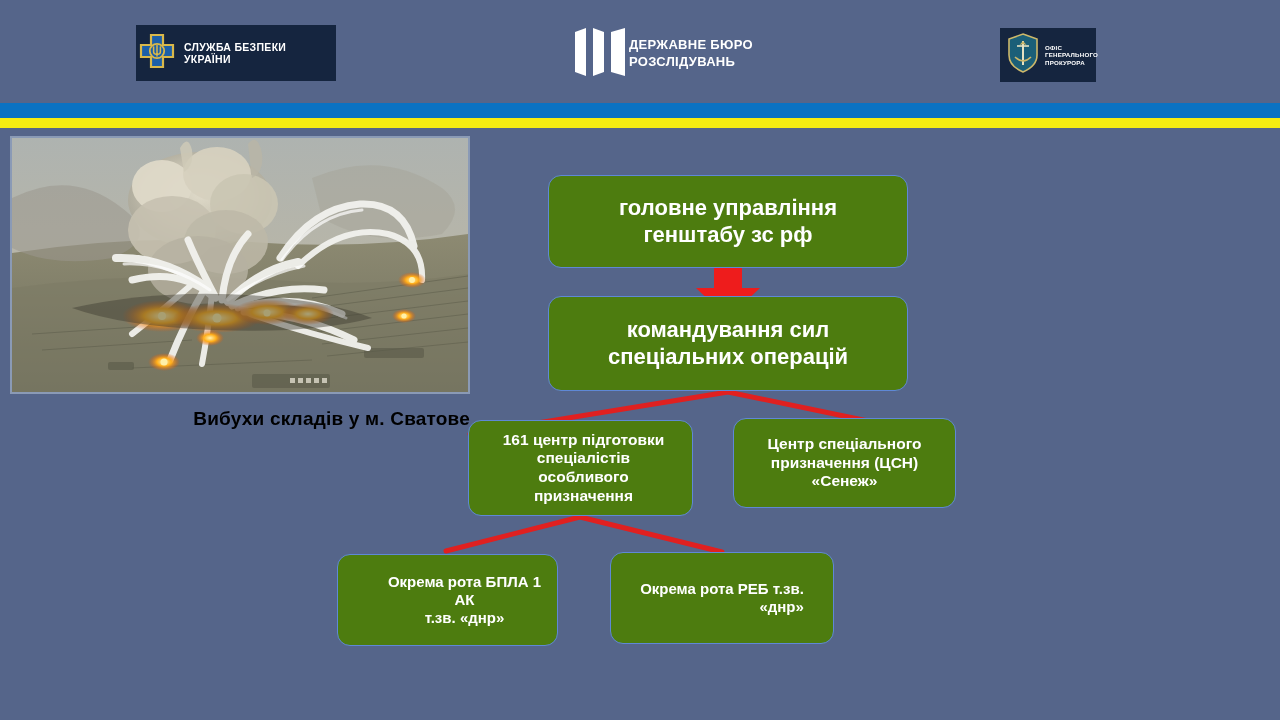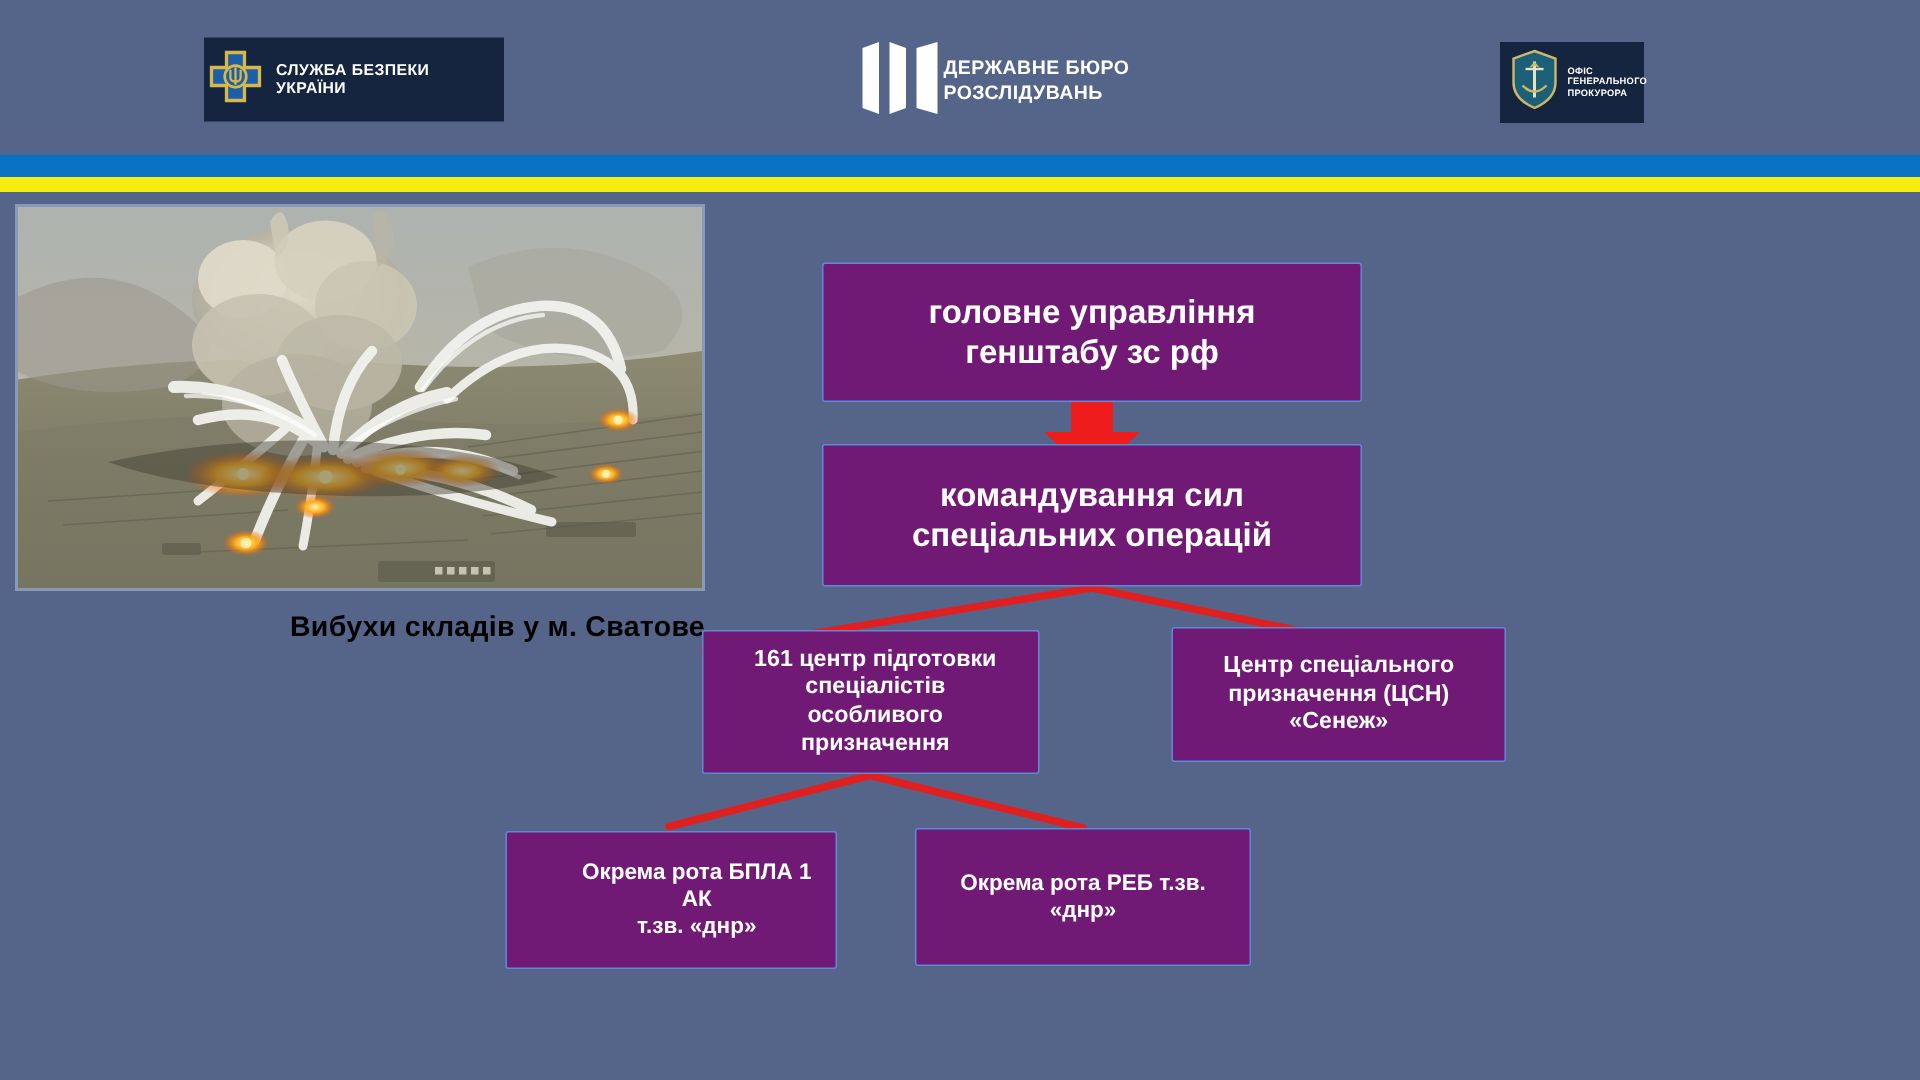--- a/index.html
+++ b/index.html
@@ -78,40 +78,40 @@
     text-align: right;
     color: #000000;
     font-size: 19px;
     font-weight: bold;
     letter-spacing: .2px;
   }
 
   
   .node {
     position: absolute;
-    background: #701a75;
+    background: #4d7c0f;
     border: 1px solid #5f88d6;
-    border-radius: 2px;
+    border-radius: 13px;
     box-sizing: border-box;
     color: #ffffff;
     font-weight: bold;
     display: flex;
     align-items: center;
     justify-content: center;
     text-align: center;
     line-height: 1.2;
     padding: 4px 10px;
     white-space: pre-line;
   }
   #node-gu   { left: 548px; top: 175px; width: 360px; height: 93px; font-size: 22px; }
   #node-ksso { left: 548px; top: 296px; width: 360px; height: 95px; font-size: 22px; }
   #node-161  { left: 468px; top: 420px; width: 225px; height: 96px; font-size: 15.5px; padding-left: 16px; }
-  #node-tsn  { left: 781px; top: 418px; width: 223px; height: 90px; font-size: 15.5px; }
+  #node-tsn  { left: 733px; top: 418px; width: 223px; height: 90px; font-size: 15.5px; }
   #node-bpla { left: 337px; top: 554px; width: 221px; height: 92px; font-size: 15px; padding-left: 44px; }
-  #node-reb  { left: 610px; top: 552px; width: 224px; height: 92px; font-size: 15px; }
+  #node-reb  { left: 610px; top: 552px; width: 224px; height: 92px; font-size: 15px; text-align: right; }
 
   
   #connectors {
     position: absolute; left: 0; top: 0;
     width: 1280px; height: 720px;
     pointer-events: none;
   }
 </style>
 </head>
 <body>

